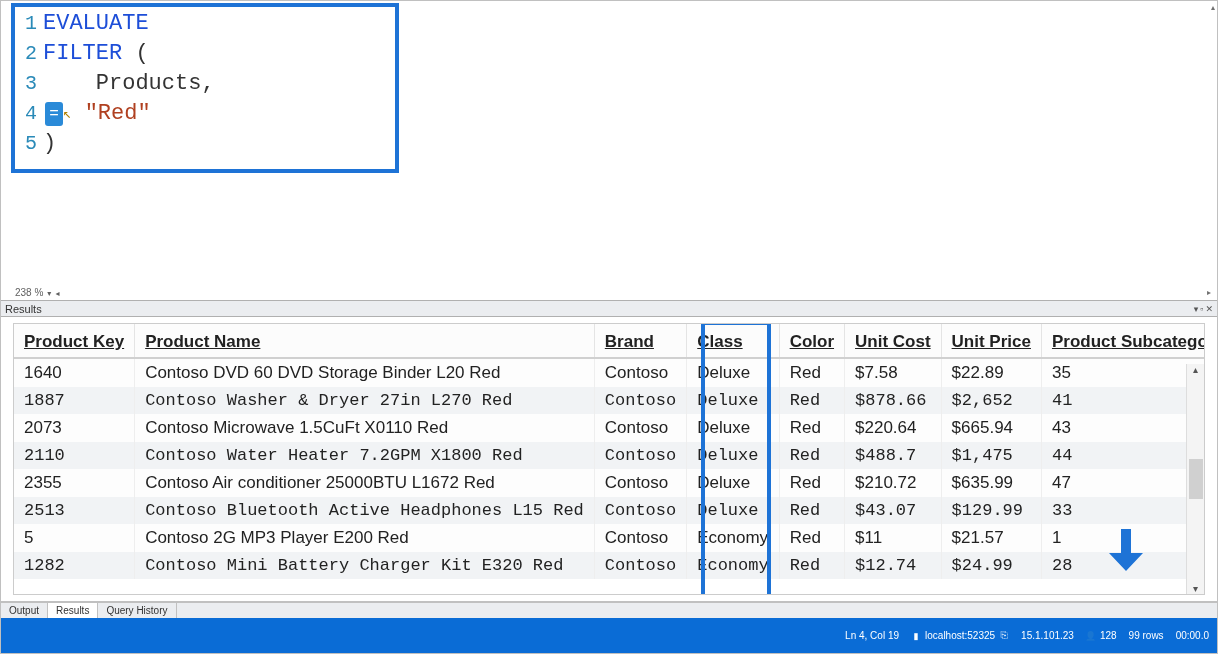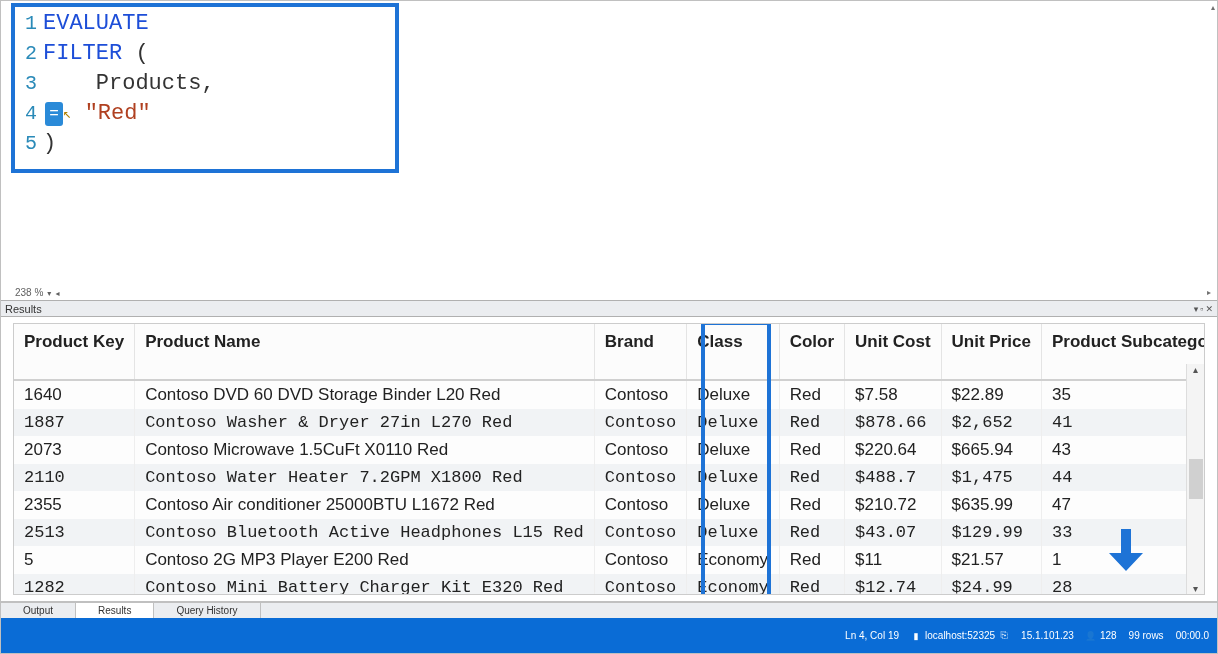--- a/index.html
+++ b/index.html
@@ -138,26 +138,27 @@
     overflow: hidden;
   }
   table.results {
     border-collapse: collapse;
     width: 100%;
     font-size: 17px;
   }
   table.results th {
     text-align: left;
     font-weight: 600;
-    padding: 8px 10px 27px 10px;
+    padding: 8px 10px 5px 10px;
     border-bottom: 2px solid #d0d0d0;
     border-right: 1px solid #e4e4e4;
     background: #fcfcfc;
     color: #222;
     white-space: nowrap;
+    text-decoration: underline;
   }
   table.results td {
     padding: 4px 10px;
     border-right: 1px solid #eee;
     color: #222;
     white-space: nowrap;
   }
   table.results tr.odd td { background: #fdfdfd; }
   table.results tr.even td { background: #f1f3f5; font-family: Liberation Mono, monospace; }
   .num { text-align: left; }
@@ -193,21 +194,21 @@
   
   .bottom-tabs {
     flex: 0 0 16px;
     background: #ebedf0;
     display: flex;
     align-items: stretch;
     font-size: 10px;
     border-top: 1px solid #c0c0c0;
   }
   .bottom-tabs .tab {
-    padding: 1px 22px;
+    padding: 1px 8px;
     border-right: 1px solid #c0c0c0;
     color: #333;
     display: flex;
     align-items: center;
     cursor: pointer;
   }
   .bottom-tabs .tab.active {
     background: #fff;
   }
   

